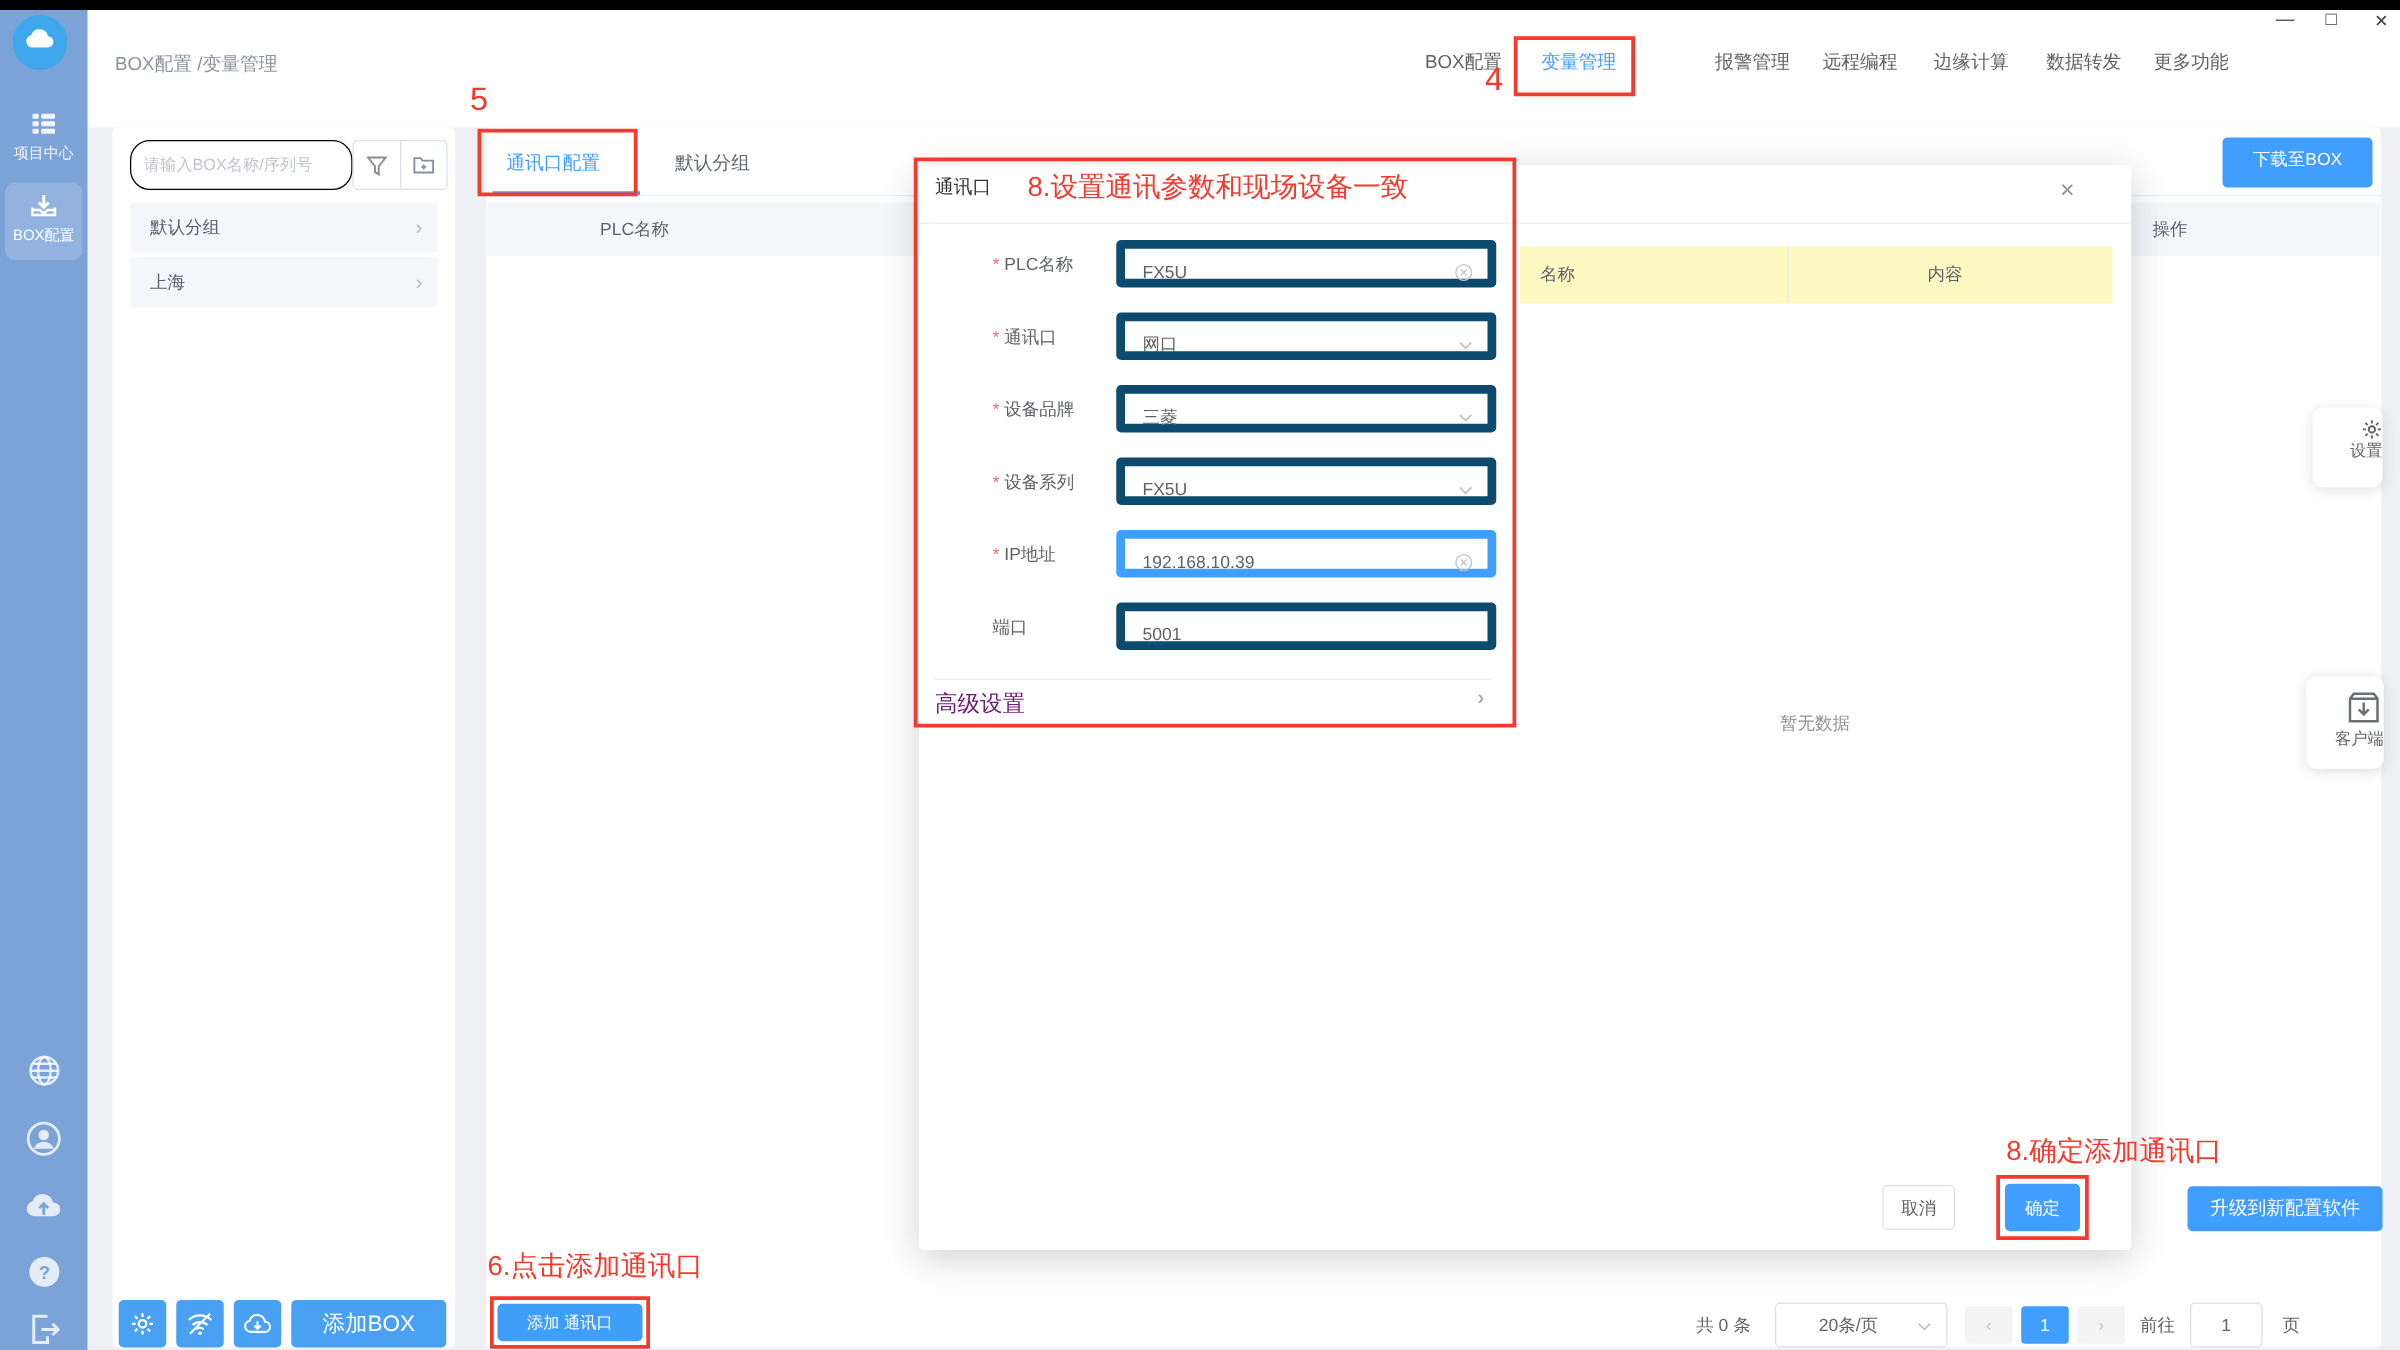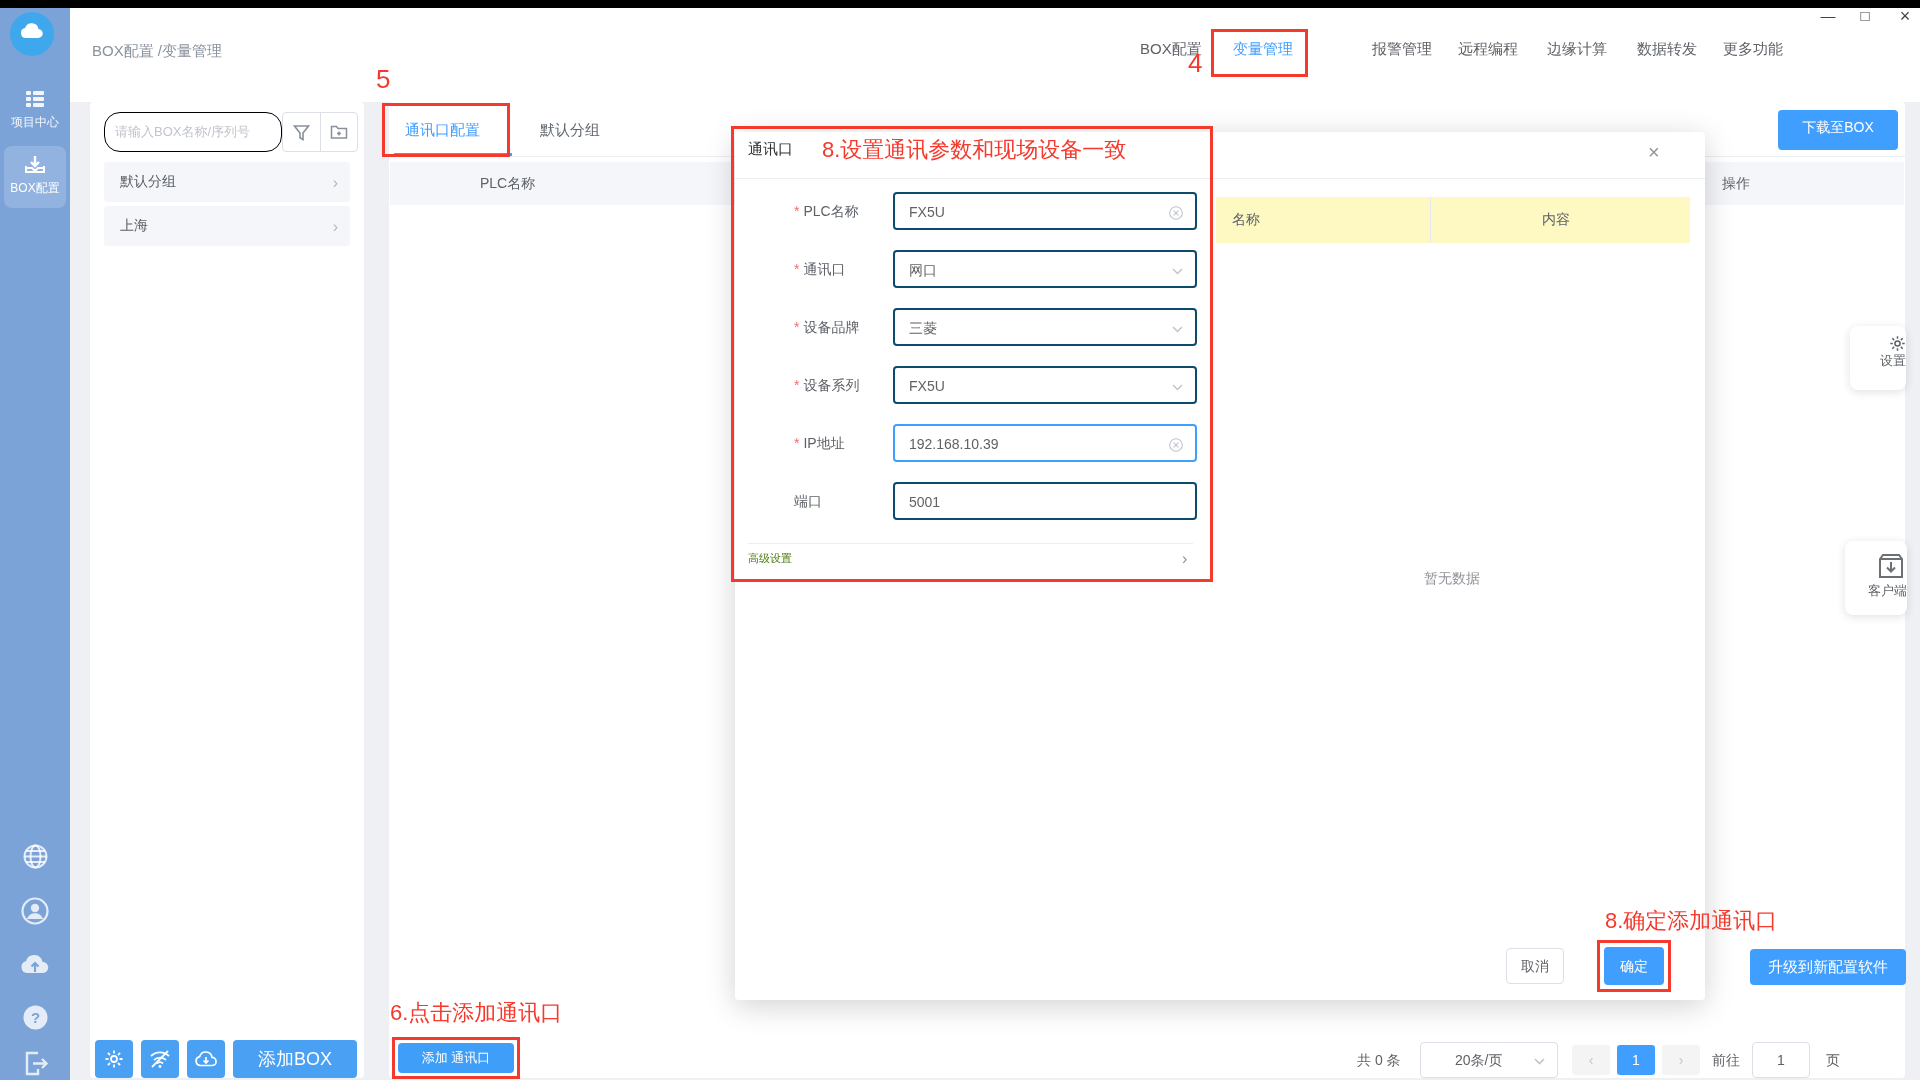--- a/index.html
+++ b/index.html
@@ -57,21 +57,21 @@
   .pg-box { top:1045px; width:38px; height:30px; border-radius:3px; background:#f4f4f5; color:#c0c4cc; text-align:center; line-height:30px; font-size:14px; }
   #pg-size { left:1420px; top:1042px; width:138px; height:36px; border:1px solid #dcdfe6; border-radius:4px; }
   #pg-size .v { position:absolute; left:34px; top:9px; font-size:14px; color:#606266; }
   #pg-goto { left:1752px; top:1042px; width:58px; height:36px; border:1px solid #dcdfe6; border-radius:4px; text-align:center; line-height:34px; font-size:14px; color:#606266; }
 
   
   #modal { left:735px; top:132px; width:970px; height:868px; background:#fff; border-radius:4px; box-shadow:0 6px 30px rgba(0,0,0,.18); }
   #modal-divider { left:735px; top:178px; width:970px; height:1px; background:#e9edf2; }
   .f-label { font-size:14px; color:#5e6268; white-space:nowrap;margin-left:46px; }
   .f-label .req { color:#f56c6c; margin-right:4px; }
-  .f-input { width:304px; height:38px; border:2px solid #0c4a6e; border-radius:4px; font-size:14px; color:#606266; line-height:36px; padding:0 14px; background:#fff; }
+  .f-input { width:304px; height:38px; border:7px solid #0c4a6e; border-radius:4px; font-size:14px; color:#606266; line-height:36px; padding:0 14px; background:#fff; }
   .f-input.focused { border-color:#409eff; }
   #adv-divider { left:748px; top:543px; width:445px; height:1px; background:#ebeef2; }
   #inner-thead { left:1216px; top:197px; width:474px; height:46px; background:#fef9c3;text-decoration:underline; }
   #inner-thead .vline { position:absolute; left:214px; top:0; width:1px; height:46px; background:#e6e9ef; }
   .ith { position:absolute; top:14px; font-size:14px; color:#5d6169; }
   #btn-cancel { left:1506px; top:948px; width:58px; height:36px; border:1px solid #dcdfe6; border-radius:4px; background:#fff; color:#606266; font-size:14px; text-align:center; line-height:34px; }
   #btn-confirm { left:1604px; top:947px; width:60px; height:38px; line-height:38px; font-size:14px; }
 
   
   .float-card { background:#fff; border-radius:8px; box-shadow:0 2px 10px rgba(0,0,0,.12); text-align:right; color:#5f6368; }
@@ -293,21 +293,21 @@
     <svg style="position:absolute;right:12px;top:12px;" width="14" height="14" viewBox="0 0 14 14">
         <circle cx="7" cy="7" r="6.3" stroke="#c0c4cc" stroke-width="1.1" fill="none"></circle>
         <path d="M4.6 4.6 l4.8 4.8 M9.4 4.6 l-4.8 4.8" stroke="#c0c4cc" stroke-width="1.1"></path>
       </svg>
   </div>
 
   <div class="abs f-label" style="left:748px;top:493px;z-index:21;"><span>端口</span></div>
   <div class="abs f-input" style="left:893px;top:482px;z-index:21;"><span>5001</span></div>
 
   <div id="adv-divider" class="abs" style="z-index:21;"></div>
-  <div class="abs" style="left:748px;top:551px;font-size:11px;color:#4d7c0f;z-index:21;">高级设置</div>
+  <div class="abs" style="left:748px;top:551px;font-size:18px;color:#701a75;z-index:21;">高级设置</div>
   <div class="abs" style="left:1182px;top:550px;font-size:16px;color:#909399;z-index:21;">›</div>
 
   <div id="inner-thead" class="abs" style="z-index:21;">
     <span class="ith" style="left:16px;">名称</span>
     <span class="vline"></span>
     <span class="ith" style="left:326px;">内容</span>
   </div>
   <div class="abs" style="left:1424px;top:570px;font-size:14px;color:#909399;z-index:21;">暂无数据</div>
 
   <div id="btn-cancel" class="abs" style="z-index:21;">取消</div>

